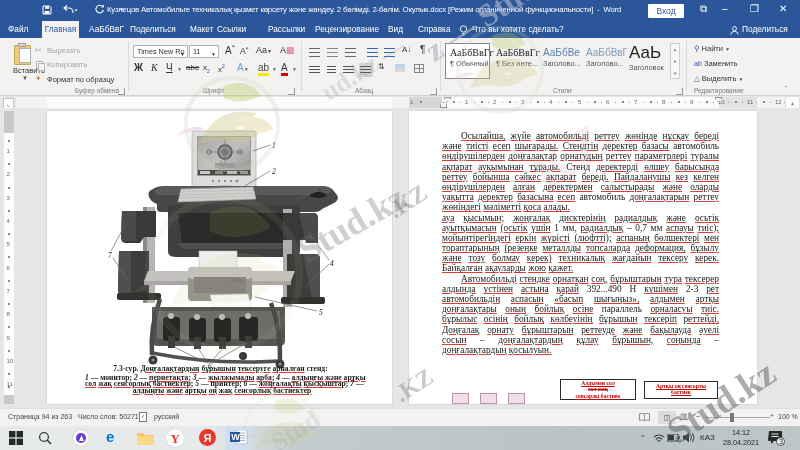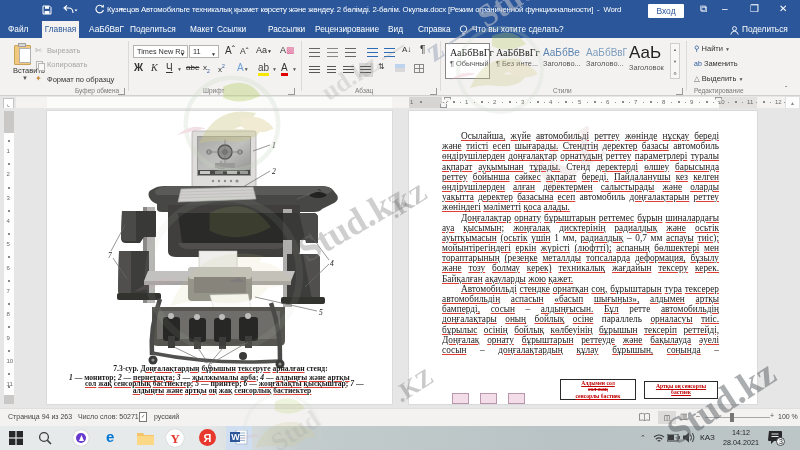--- a/index.html
+++ b/index.html
@@ -448,48 +448,48 @@
   </g>
   <defs>
     <linearGradient id="scr" x1="0" y1="0" x2="1" y2="1">
       <stop offset="0" stop-color="#a8a8a6"></stop>
             <stop offset="0.5" stop-color="#c0c0be"></stop>
             <stop offset="1" stop-color="#8f8f8d"></stop>
     </linearGradient>
   </defs>
 </svg>
     <div class="cap" style="left:56px;top:253.5px;width:235px"><span style="text-decoration:none">7.3-сур.</span> <u>Доңғалақтардың</u> <u>бұрышын</u> <u>тексеруге</u> <u>арналған</u> стенд:</div>
-    <div class="cap" style="left:22px;top:262.5px;width:274px"><i>1</i> — монитор; <i>2</i> — <u>пернетақта</u>; <i>3</i> — <u>жылжымалы</u> <u>арба</u>; <i>4</i> — <u>алдыңғы</u> <u>және</u> <u>артқы</u></div>
+    <div class="cap" style="left:38px;top:262.5px;width:274px"><i>1</i> — монитор; <i>2</i> — <u>пернетақта</u>; <i>3</i> — <u>жылжымалы</u> <u>арба</u>; <i>4</i> — <u>алдыңғы</u> <u>және</u> <u>артқы</u></div>
     <div class="cap" style="left:38px;top:269px;width:274px"><u>сол</u> <u>жақ</u> <u>сенсорлық</u> <u>бастиектер</u>; <i>5</i> — принтер; <i>6</i> — <u>жоңғалақты</u> <u>қысқыштар</u>; <i>7</i> —</div>
     <div class="cap" style="left:38px;top:275.5px;width:274px"><u>алдыңғы</u> <u>және</u> <u>артқы</u> <u>оң</u> <u>жақ</u> <u>сенсорлық</u> <u>бастиектер</u></div>
   </div>
   <div id="pageR">
     <div id="textcol">
 <div class="tl j ind"><u>Осылайша,</u> <u>жүйе</u> <u>автомобильді</u> <u>реттеу</u> <u>жөнінде</u> <u>нұсқау</u> <u>береді</u></div>
 <div class="tl j"><u>және</u> <u>тиісті</u> <u>есеп</u> <u>шығарады.</u> <u>Стендтің</u> <u>деректер</u> <u>базасы</u> автомобиль</div>
 <div class="tl j"><u>өндірушілерден</u> <u>доңғалақтар</u> <u>орнатудың</u> <u>реттеу</u> <u>параметрлері</u> <u>туралы</u></div>
 <div class="tl j"><u>ақпарат</u> <u>ауқымынан</u> <u>тұрады.</u> Стенд <u>деректерді</u> <u>өлшеу</u> <u>барысында</u></div>
 <div class="tl j"><u>реттеу</u> <u>бойынша</u> <u>сәйкес</u> <u>ақпарат</u> <u>береді.</u> <u>Пайдаланушы</u> <u>кез</u> <u>келген</u></div>
 <div class="tl j"><u>өндірушілерден</u> <u>алған</u> <u>деректермен</u> <u>салыстырады</u> <u>және</u> <u>оларды</u></div>
 <div class="tl j"><u>уақытта</u> <u>деректер</u> <u>базасына</u> <u>есеп</u> автомобиль <u>доңғалақтарын</u> <u>реттеу</u></div>
 <div class="tl"><u>жөніндегі</u> <u>мәліметті</u> <u>қоса</u> <u>алады.</u></div>
-<div class="tl j ind"><u>Доңғалақтар</u> <u>орнату</u> <u>бұрыштарын</u> <u>реттемес</u> <u>бұрын</u> <u>шиналардағы</u></div>
 <div class="tl j"><u>ауа</u> <u>қысымын;</u> <u>жоңғалақ</u> <u>дисктерінің</u> <u>радиалдық</u> <u>және</u> <u>осьтік</u></div>
 <div class="tl j"><u>ауытқымасын</u> <u>(осьтік</u> <u>үшін</u> 1 мм, <u>радиалдық</u> – 0,7 мм <u>аспауы</u> <u>тиіс);</u></div>
 <div class="tl j"><u>мойынтірегіндегі</u> <u>еркін</u> <u>жүрісті</u> <u>(люфтті);</u> <u>аспаның</u> <u>бөлшектері</u> <u>мен</u></div>
 <div class="tl j"><u>тораптарының</u> <u>(резеңке</u> <u>металлды</u> <u>топсаларда</u> <u>деформация,</u> <u>бұзылу</u></div>
 <div class="tl j"><u>және</u> <u>тозу</u> <u>болмау</u> <u>керек)</u> <u>техникалық</u> <u>жағдайын</u> <u>тексеру</u> <u>керек.</u></div>
 <div class="tl"><u>Байқалған</u> <u>ақауларды</u> <u>жою</u> <u>қажет.</u></div>
 <div class="tl j ind"><u>Автомобильді</u> <u>стендке</u> <u>орнатқан</u> <u>соң,</u> <u>бұрыштарын</u> <u>тура</u> <u>тексерер</u></div>
+<div class="tl j"><u>алдында</u> <u>үстінен</u> <u>астына</u> <u>қарай</u> 392...490 Н <u>күшімен</u> 2-3 <u>рет</u></div>
 <div class="tl j"><u>автомобильдің</u> <u>аспасын</u> <u>«басып</u> <u>шығыңыз»,</u> <u>алдымен</u> <u>артқы</u></div>
-<div class="tl j"><u>бамперді,</u> <u>сосын</u> – <u>алдыңғысын.</u> <u>Бұл</u> ретте <u>автомобильдің</u></div>
 <div class="tl j"><u>доңғалақтары</u> <u>оның</u> <u>бойлық</u> <u>осіне</u> параллель <u>орналасуы</u> <u>тиіс.</u></div>
 <div class="tl j"><u>бұрылыс</u> <u>осінің</u> <u>бойлық</u> <u>көлбеуінің</u> <u>бұрышын</u> <u>тексеріп</u> <u>реттейді,</u></div>
 <div class="tl j"><u>Доңғалақ</u> <u>орнату</u> <u>бұрыштарын</u> <u>реттеуде</u> <u>және</u> <u>бақылауда</u> <u>әуелі</u></div>
 <div class="tl j"><u>сосын</u> – <u>доңғалақтардың</u> <u>құлау</u> <u>бұрышын,</u> <u>соңында</u> –</div>
+<div class="tl"><u>доңғалақтардың</u> <u>қосылуын.</u></div>
 </div>
     <div class="fbox" style="left:151px;top:268px;width:76px;height:21px">
       <div><u>Алдымен сол</u></div>
       <div style="text-decoration:line-through">сол жақ</div>
       <div><u>сенсорлы бастиек</u></div>
     </div>
     <div class="fbox" style="left:235px;top:270px;width:74px;height:18px;padding-top:1px">
       <div><u>Артқы оң сенсорлы</u></div>
       <div><u>бастиек</u></div>
     </div>

